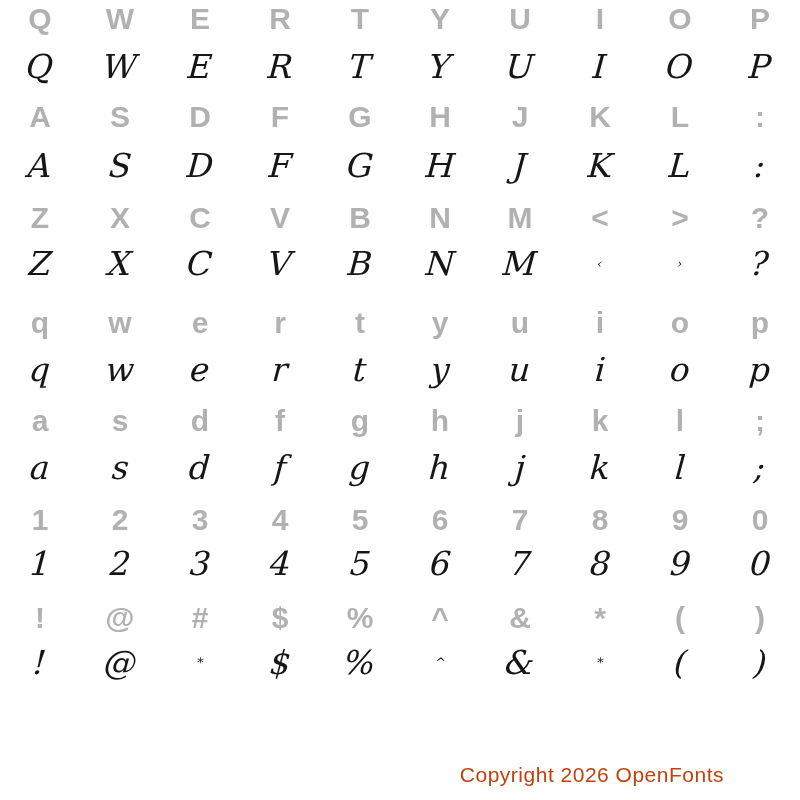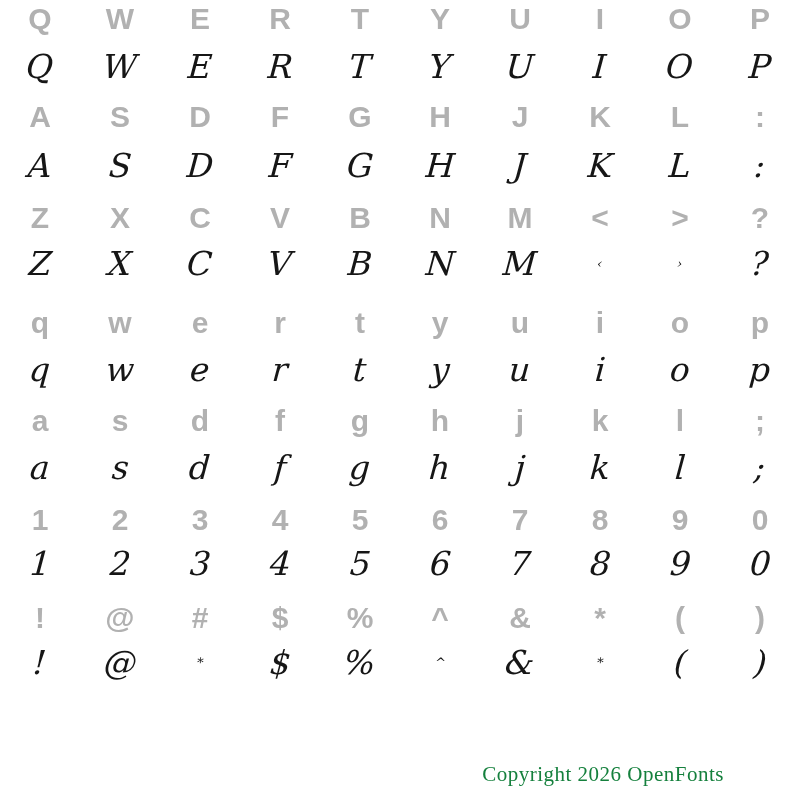--- a/index.html
+++ b/index.html
@@ -60,24 +60,24 @@
   .r9  { top: 393px; }
   .r10 { top: 439px; }
   .r11 { top: 492px; }
   .r12 { top: 535px; }
   .r13 { top: 590px; }
   .r14 { top: 634px; }
   .watermark {
     position: absolute;
     right: 76px;
     bottom: 13px;
-    font-family: Liberation Serif, serif;
+    font-family: Liberation Sans, sans-serif;
     font-size: 21px;
     font-weight: 400;
-    color: #15803d;
+    color: #c2410c;
     letter-spacing: 0.5px;
   }
 </style>
 </head>
 <body>
 
 <div class="sheet">
   <div class="char-row r1 reference">
       <span class="cell">Q</span>
       <span class="cell">W</span>

